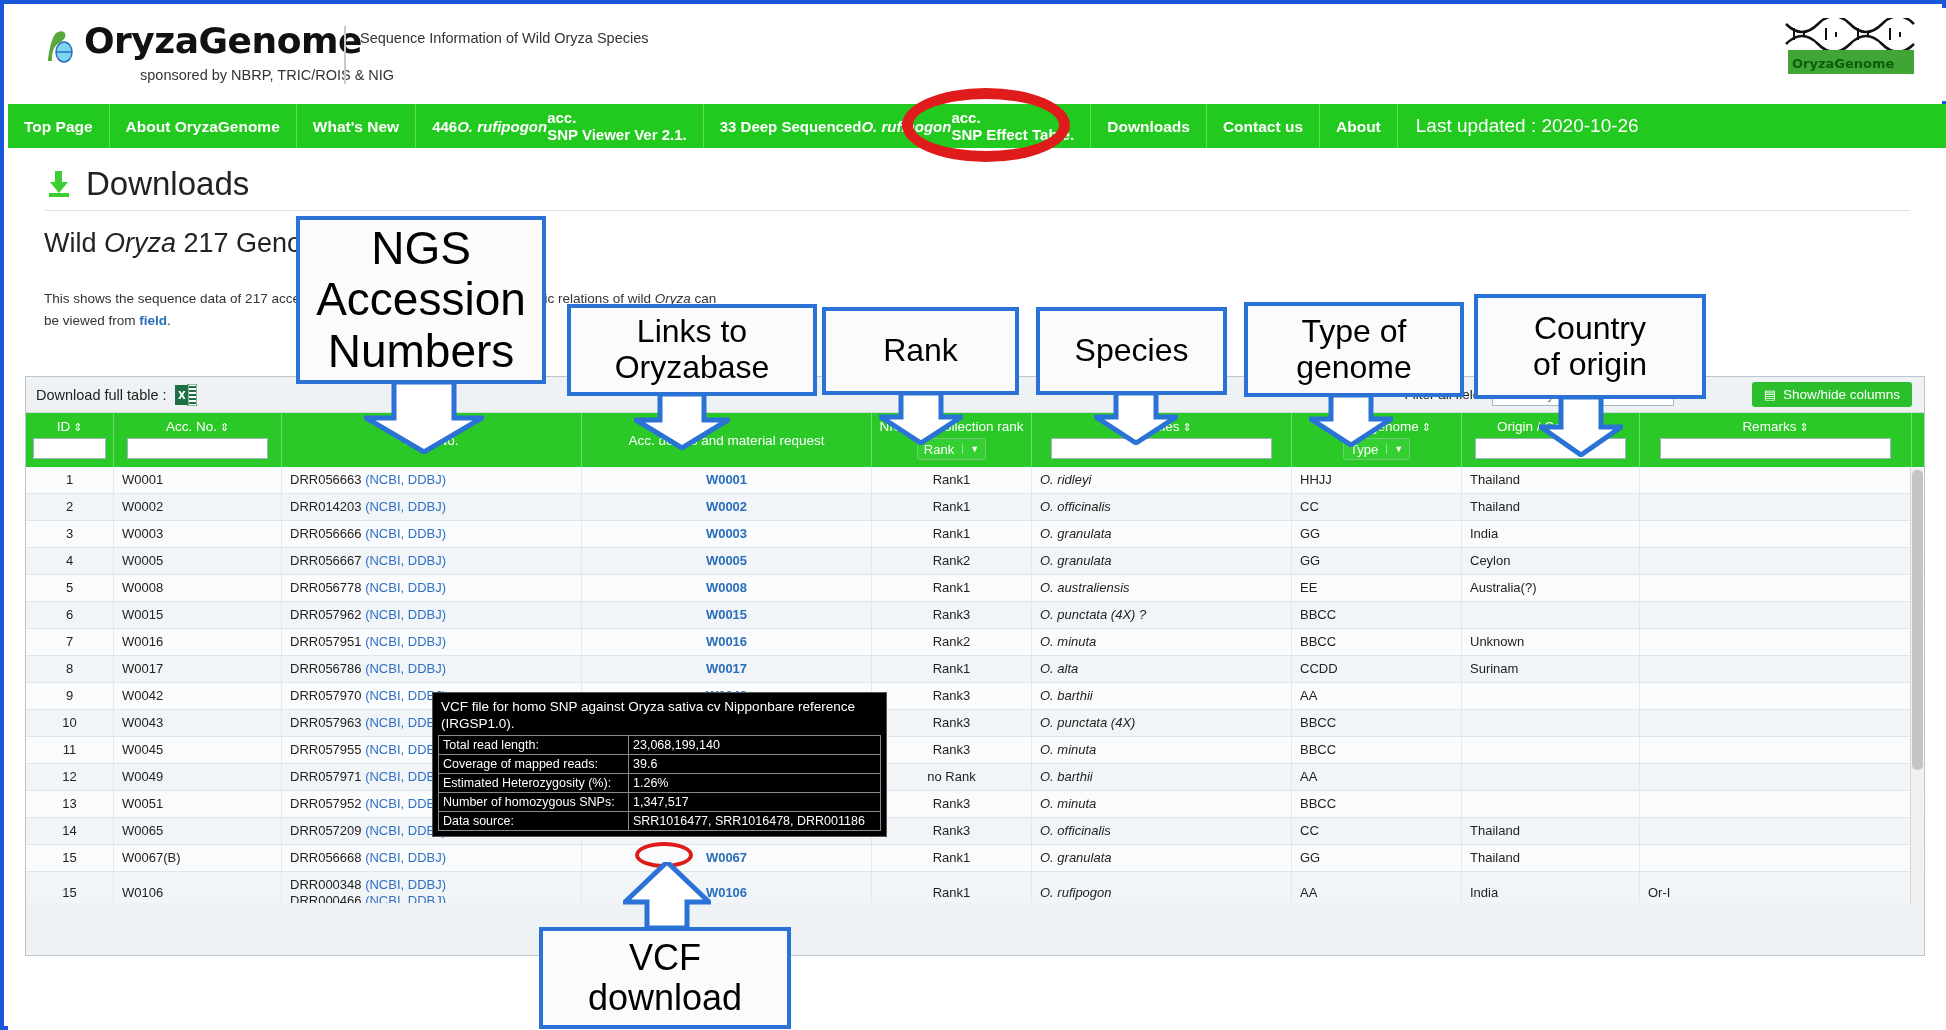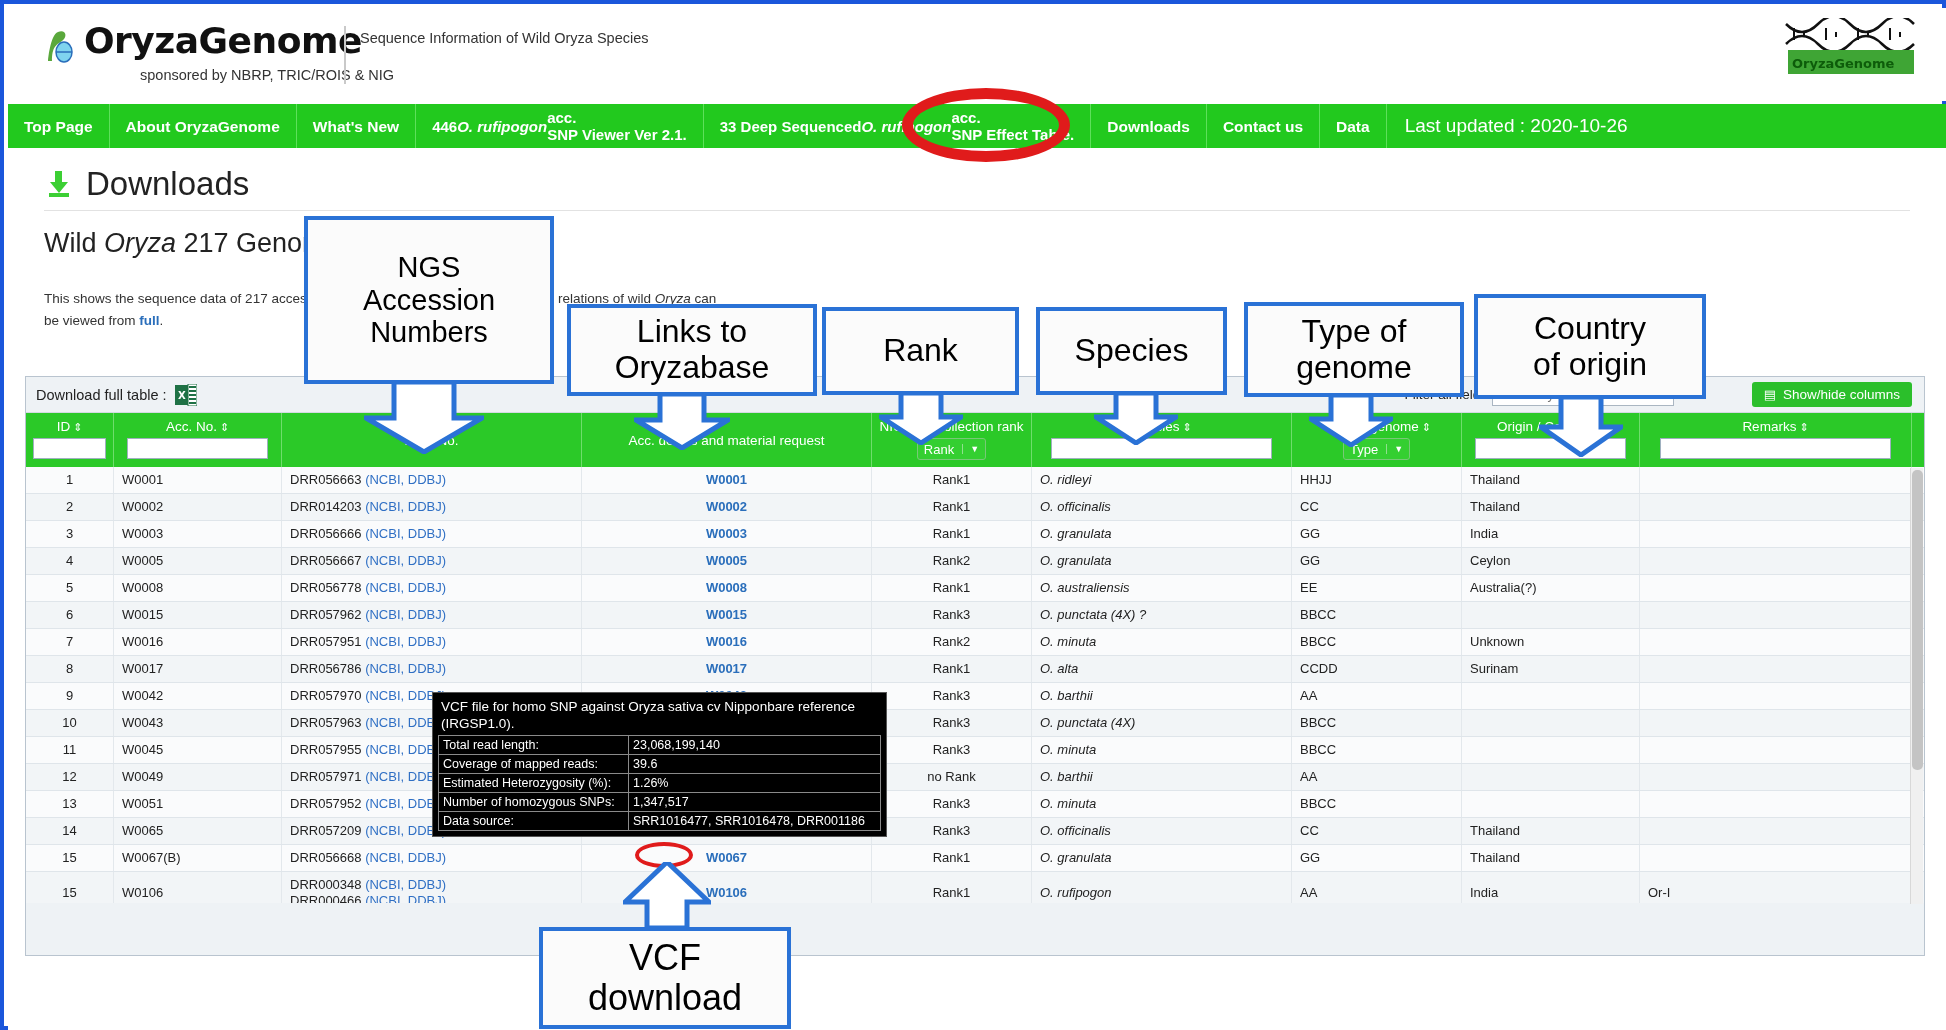--- a/index.html
+++ b/index.html
@@ -168,21 +168,21 @@
     color:#000; z-index:50; font-family:"Liberation Sans",sans-serif;
     line-height:1.12;
   }
   .arrow-down, .arrow-up{ position:absolute; z-index:49; }
   .red-ellipse{
     position:absolute; border:11px solid #e01b1b; border-radius:50%; z-index:48;
     background:transparent;
   }
   .red-ellipse.thin{ border-width:4px; }
 
-  #co-ngs{ left:300px; top:212px; width:250px; height:168px; font-size:29px;text-align:center; }
+  #co-ngs{ left:292px; top:212px; width:250px; height:168px; font-size:46px;text-align:center; }
   #co-oryzabase{ left:563px; top:300px; width:250px; height:92px; font-size:32px; }
   #co-rank{ left:818px; top:303px; width:197px; height:88px; font-size:32px; }
   #co-species{ left:1032px; top:303px; width:191px; height:88px; font-size:32px; }
   #co-genome{ left:1240px; top:298px; width:220px; height:95px; font-size:32px; }
   #co-country{ left:1470px; top:290px; width:232px; height:105px; font-size:32px; }
   #co-vcf{ left:535px; top:923px; width:252px; height:102px; font-size:36px; }
 </style>
 </head>
 <body>
 
@@ -232,21 +232,21 @@
   <div id="main-nav">
     <div class="nav-item">Top Page</div>
     <div class="nav-item">About OryzaGenome</div>
     <div class="nav-item">What's New</div>
     <div class="nav-item two-line">446 <em>O. rufipogon</em> acc.
 SNP Viewer Ver 2.1.</div>
     <div class="nav-item two-line">33 Deep Sequenced <em>O. rufipogon</em> acc.
 SNP Effect Table.</div>
     <div class="nav-item">Downloads</div>
     <div class="nav-item">Contact us</div>
-    <div class="nav-item">Data</div>
+    <div class="nav-item">About</div>
     <div id="nav-updated">Last updated : 2020-10-26</div>
   </div>
 
   <div id="content">
 
     <div id="dl-heading-row">
       <span id="dl-icon">
         <svg width="30" height="30" viewBox="0 0 30 30">
           <rect x="11" y="2" width="7" height="12" fill="#3ccf34"></rect>
           <path d="M6 13 L24 13 L15 24 Z" fill="#3ccf34"></path>
@@ -256,21 +256,21 @@
       <span id="dl-heading">Downloads</span>
     </div>
     <div id="heading-rule"></div>
 
     <div id="page-subtitle">
       Wild <em>Oryza</em> 217 Genome Sequence Data
     </div>
 
     <div id="page-desc">
       <span>This shows the sequence data of 217 accessions of wild <em>Oryza</em> species. Phylogenetic relations of wild <em>Oryza</em> can</span><br>
-      <span>be viewed from </span><a href="#">full</a><span>.</span>
+      <span>be viewed from </span><a href="#">field</a><span>.</span>
     </div>
 
     <div id="table-panel">
 
       <div id="table-toolbar">
         <span id="dl-full-label">Download full table :</span>
         <span id="excel-icon">
           <svg width="22" height="22" viewBox="0 0 22 22">
             <rect x="0" y="1" width="13" height="20" fill="#1e7145"></rect>
             <text x="3" y="15" font-family="DejaVu Sans, sans-serif" font-size="10" fill="#fff" font-weight="bold">X</text>

